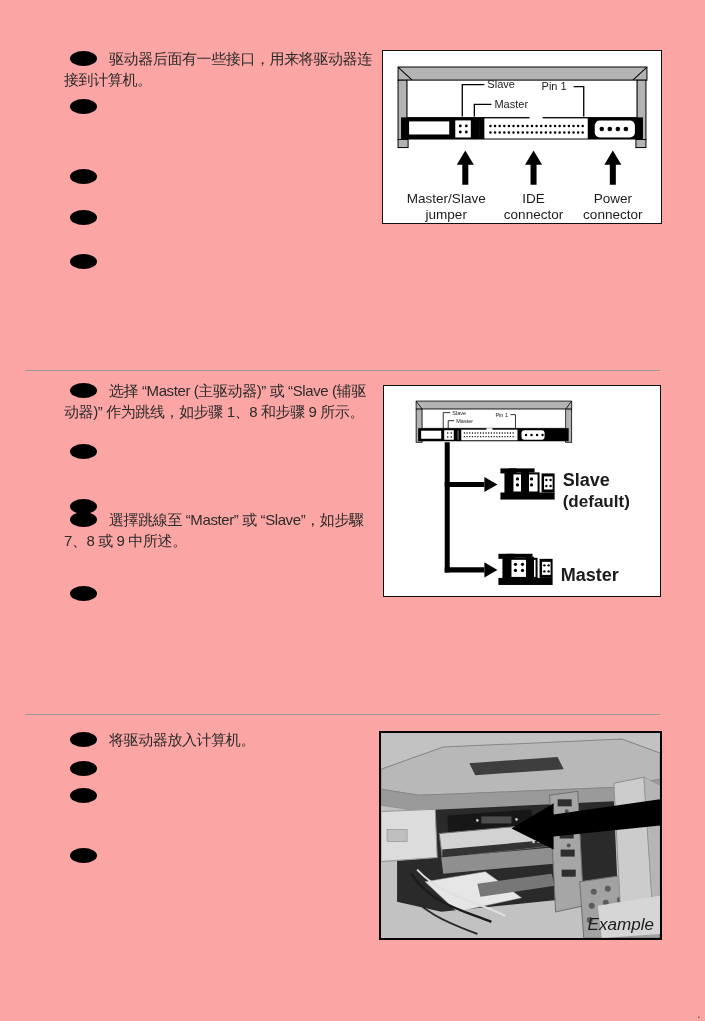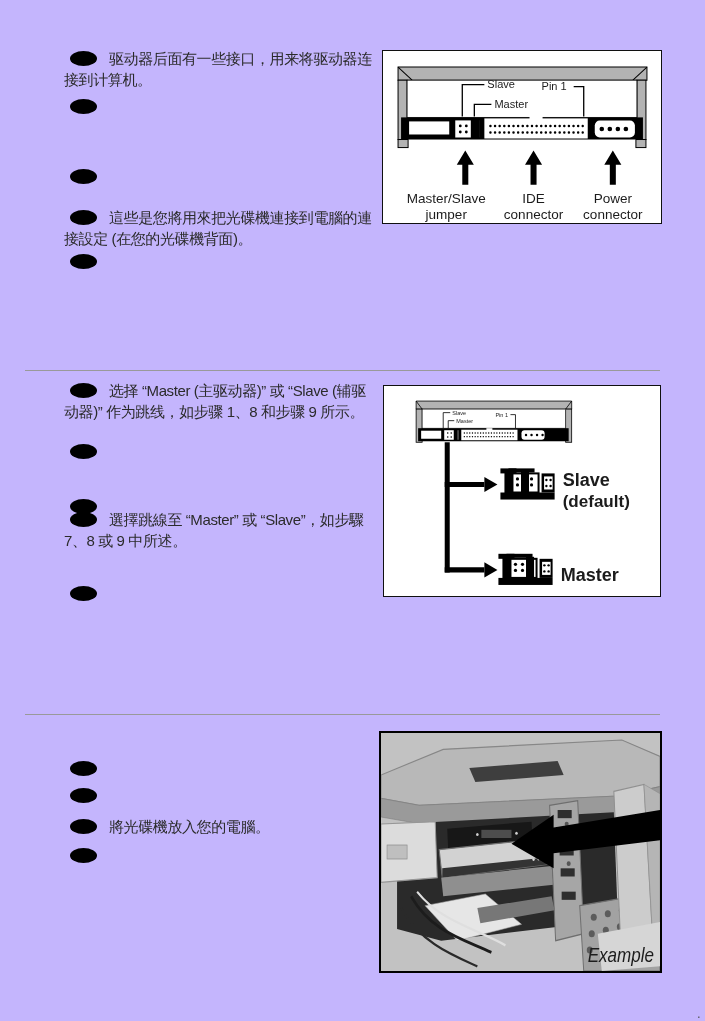--- a/index.html
+++ b/index.html
@@ -1,16 +1,16 @@
 <!DOCTYPE html>
 <html><head>
 <meta charset="utf-8">
 <style>
   html,body{margin:0;padding:0;background:#fff;}
-  .page{position:relative;width:705px;height:1021px;background:#c4b5fd;overflow:hidden;
+  .page{position:relative;width:705px;height:1021px;background:#fca5a5;overflow:hidden;
         font-family:"Liberation Sans",sans-serif;}
   .para{position:absolute;left:64px;width:314px;font-size:15px;line-height:21px;
         color:#2b2b2b;letter-spacing:-0.4px;}
   .bullet{display:inline-block;width:27px;height:15px;background:#000;border-radius:50%;
         margin:0 12px 0 6px;vertical-align:-2px;}
   .bullet-row{position:absolute;left:70px;width:27px;height:15px;}
   .bullet-row .bullet{display:block;margin:0;}
   .divider{position:absolute;left:25px;width:635px;height:1px;background:#999;}
   .figure{position:absolute;background:#fff;border:1.5px solid #101010;box-sizing:border-box;}
   .figure svg{display:block;width:100%;height:100%;}
@@ -25,21 +25,21 @@
 
   <div class="para" style="top:48px"><span class="bullet"></span><span>驱动器后面有一些接口，用来将驱动器连接到计算机。</span></div>
 
   <div class="bullet-row" style="top:99px">
       <span class="bullet"></span>
     </div>
   <div class="bullet-row" style="top:169px">
       <span class="bullet"></span>
     </div>
 
-  <div class="para" style="top:207px"><span class="bullet"></span><span>這些是您將用來把光碟機連接到電腦的連接設定 (在您的光碟機背面)。</span></div>
+  <div class="para" style="top:207px"><span class="bullet"></span></div>
 
   <div class="bullet-row" style="top:254px">
       <span class="bullet"></span>
     </div>
 
   <div class="figure" style="left:382px;top:50px;width:280px;height:174px">
     <svg viewBox="0 0 277 171" preserveAspectRatio="none">
 
       <g>
         <polygon points="15,16 263,16 263,29 15,29" fill="#b3b3b3" stroke="#000" stroke-width="1"></polygon>
@@ -197,35 +197,35 @@
           <circle cx="50" cy="11.5" r="1.2"></circle>
         <circle cx="45.8" cy="17.5" r="1.2"></circle>
           <circle cx="50" cy="17.5" r="1.2"></circle>
       </g>
       <text x="176" y="194" font-size="18" font-weight="bold">Master</text>
     </svg>
   </div>
 
   <div class="divider" style="top:714px"></div>
 
+  <div class="para" style="top:729px"><span class="bullet"></span><span>将驱动器放入计算机。</span></div>
 
   <div class="bullet-row" style="top:761px">
       <span class="bullet"></span>
     </div>
   <div class="bullet-row" style="top:788px">
       <span class="bullet"></span>
     </div>
 
-  <div class="para" style="top:816px"><span class="bullet"></span><span>將光碟機放入您的電腦。</span></div>
 
   <div class="bullet-row" style="top:848px">
       <span class="bullet"></span>
     </div>
 
-  <div class="figure photo" style="left:379px;top:731px;width:283px;height:242px">
+  <div class="figure photo" style="left:379px;top:731px;width:283px;height:209px">
     <svg viewBox="0 0 278 204" preserveAspectRatio="none">
       <rect x="0" y="0" width="278" height="204" fill="#c2c2c2"></rect>
 
       <g>
         <polygon points="62,14 240,6 278,20 240,17 70,23" fill="#9c9c9c"></polygon>
         <polygon points="0,36 62,14 240,6 278,20 278,46 236,54 38,62 0,56" fill="#b8b8b8" stroke="#878787" stroke-width="1"></polygon>
         <polygon points="88,30 176,24 182,36 94,42" fill="#3e3e3e"></polygon>
         <polygon points="0,56 38,62 236,54 278,46 278,64 236,72 40,78 0,72" fill="#9a9a9a" stroke="#7a7a7a" stroke-width="0.5"></polygon>
       </g>
 

